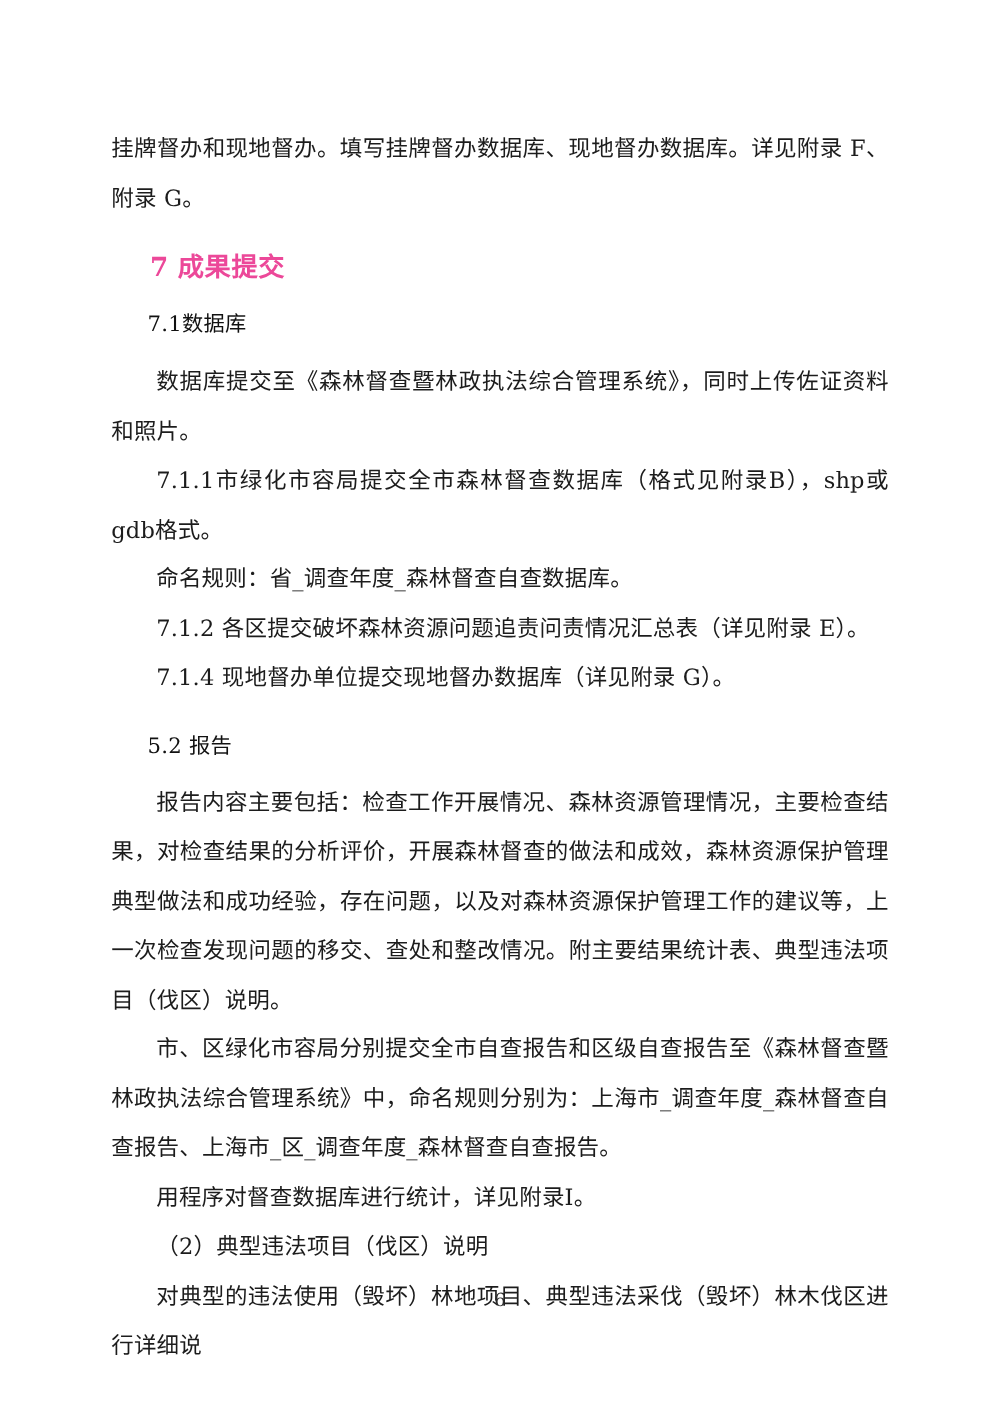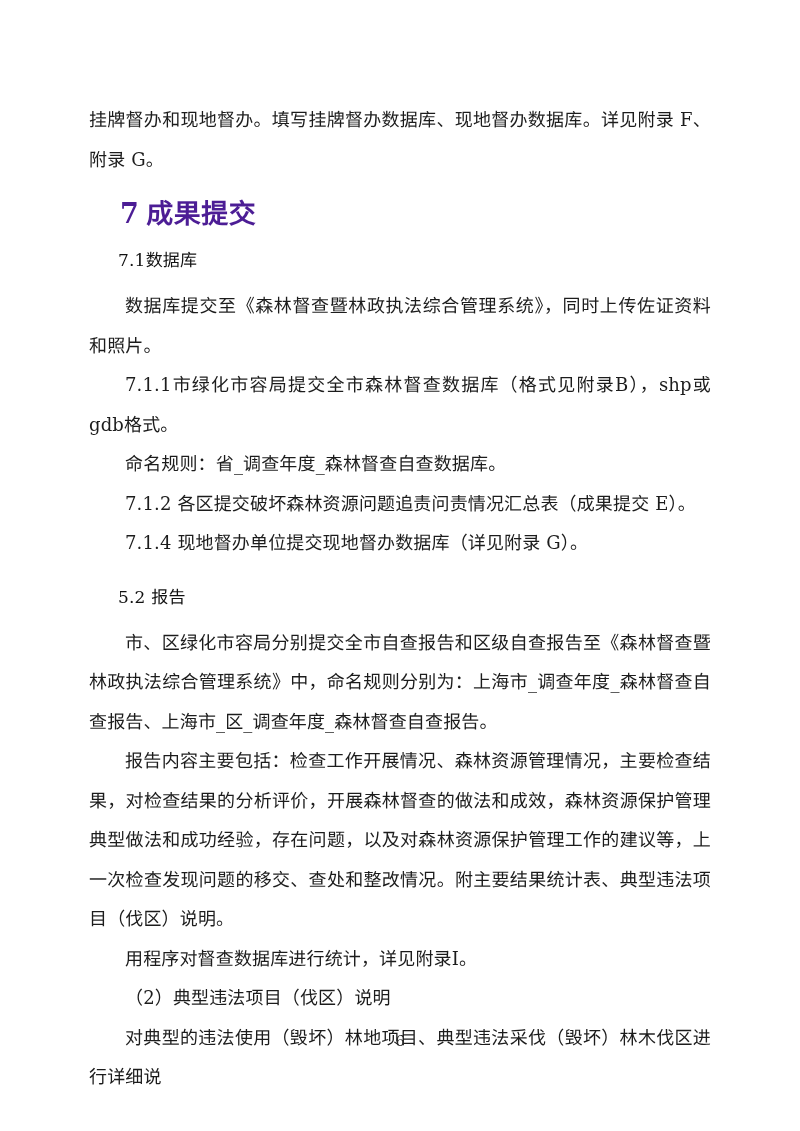--- a/index.html
+++ b/index.html
@@ -44,27 +44,27 @@
   }
 
   
   .para.flow {
     text-align: justify;
     text-align-last: left;
   }
 
   
   .h1 {
-    font-size: 27px;
+    font-size: 21px;
     line-height: 45px;
     font-weight: bold;
     margin: 6px 0 2px 0;
     padding-left: 31px;
     letter-spacing: 0.5px;
-    color: #4c1d95;
+    color: #ec4899;
   }
   .h1 .h1-num {
     font-family: "DejaVu Serif", "Liberation Serif", serif;
     font-weight: bold;
     margin-right: 7px;
   }
 
   .h2 {
     font-size: 17px;
     line-height: 40px;
@@ -109,35 +109,35 @@
     <h2 class="h2">7.1数据库</h2>
 
     <div class="gap-sm"></div>
 
     <p class="para indent">数据库提交至《森林督查暨林政执法综合管理系统》，同时上传佐证资料和照片。</p>
 
     <p class="para indent">7.1.1市绿化市容局提交全市森林督查数据库（格式见附录B），shp或gdb格式。</p>
 
     <p class="para indent">命名规则：省_调查年度_森林督查自查数据库。</p>
 
-    <p class="para indent">7.1.2 各区提交破坏森林资源问题追责问责情况汇总表（成果提交 E）。</p>
+    <p class="para indent">7.1.2 各区提交破坏森林资源问题追责问责情况汇总表（详见附录 E）。</p>
 
 
     <p class="para indent">7.1.4 现地督办单位提交现地督办数据库（详见附录 G）。</p>
 
     <div class="gap-md"></div>
 
     <h2 class="h2">5.2 报告</h2>
 
     <div class="gap-sm"></div>
 
 
+    <p class="para indent flow">报告内容主要包括：检查工作开展情况、森林资源管理情况，主要检查结果，对检查结果的分析评价，开展森林督查的做法和成效，森林资源保护管理典型做法和成功经验，存在问题，以及对森林资源保护管理工作的建议等，上一次检查发现问题的移交、查处和整改情况。附主要结果统计表、典型违法项目（伐区）说明。</p>
+
     <p class="para indent flow">市、区绿化市容局分别提交全市自查报告和区级自查报告至《森林督查暨林政执法综合管理系统》中，命名规则分别为：上海市_调查年度_森林督查自查报告、上海市_区_调查年度_森林督查自查报告。</p>
-
-    <p class="para indent flow">报告内容主要包括：检查工作开展情况、森林资源管理情况，主要检查结果，对检查结果的分析评价，开展森林督查的做法和成效，森林资源保护管理典型做法和成功经验，存在问题，以及对森林资源保护管理工作的建议等，上一次检查发现问题的移交、查处和整改情况。附主要结果统计表、典型违法项目（伐区）说明。</p>
 
 
     <p class="para indent">用程序对督查数据库进行统计，详见附录I。</p>
 
     <p class="para indent">（2）典型违法项目（伐区）说明</p>
 
     <p class="para indent">对典型的违法使用（毁坏）林地项目、典型违法采伐（毁坏）林木伐区进行详细说</p>
 
   </div>
 

